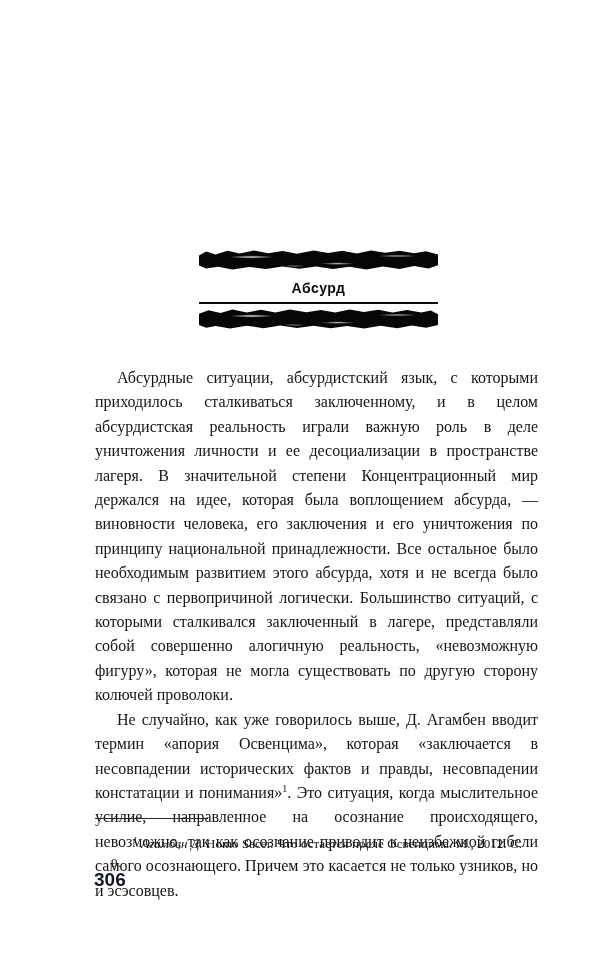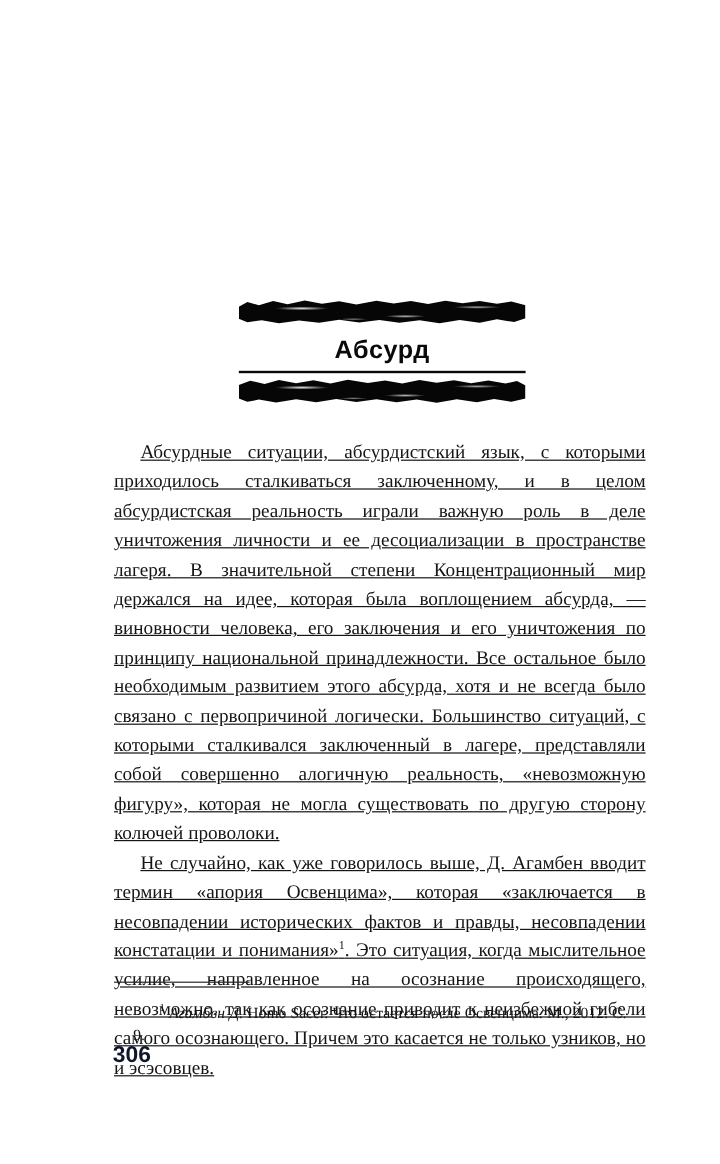--- a/index.html
+++ b/index.html
@@ -36,21 +36,21 @@
   }
   .bar-top {
     clip-path: polygon(0% 28%, 3% 8%, 7% 22%, 12% 4%, 17% 18%, 23% 2%, 29% 16%, 35% 5%, 41% 19%, 48% 3%, 54% 15%, 60% 4%, 66% 17%, 72% 3%, 78% 14%, 84% 4%, 90% 16%, 95% 6%, 100% 22%, 100% 76%, 96% 92%, 90% 80%, 84% 95%, 77% 83%, 70% 97%, 63% 84%, 56% 95%, 49% 83%, 42% 94%, 35% 82%, 28% 95%, 21% 85%, 14% 97%, 8% 84%, 3% 93%, 0% 78%);
   }
   .bar-bottom {
     clip-path: polygon(0% 24%, 4% 6%, 9% 20%, 14% 3%, 20% 17%, 26% 4%, 32% 18%, 38% 2%, 45% 16%, 51% 5%, 57% 18%, 63% 3%, 69% 15%, 75% 4%, 81% 17%, 87% 5%, 93% 18%, 97% 8%, 100% 26%, 100% 80%, 95% 94%, 89% 82%, 83% 96%, 76% 84%, 69% 98%, 62% 85%, 55% 96%, 48% 84%, 41% 95%, 34% 83%, 27% 96%, 20% 84%, 13% 97%, 7% 85%, 3% 94%, 0% 80%);
   }
   .chapter-title {
     font-family: "Liberation Sans", sans-serif;
     font-weight: 700;
-    font-size: 21px;
+    font-size: 14px;
     line-height: 1;
     margin: 11px 0 7px;
     color: #0a0a0a;
     letter-spacing: 0.5px;
   }
   .title-rule {
     height: 2px;
     background: #0a0a0a;
     margin: 0 0 5px;
   }
@@ -61,21 +61,20 @@
     top: 366px;
     left: 95px;
     width: 443px;
     font-size: 16px;
     line-height: 24.4px;
     text-align: justify;
   }
   .body-text p {
     margin: 0;
     text-indent: 22px;
-    text-decoration: underline;
   }
   sup.footnote-ref {
     font-size: 10px;
     line-height: 0;
     vertical-align: super;
   }
 
   
   .footnote-area {
     position: absolute;

